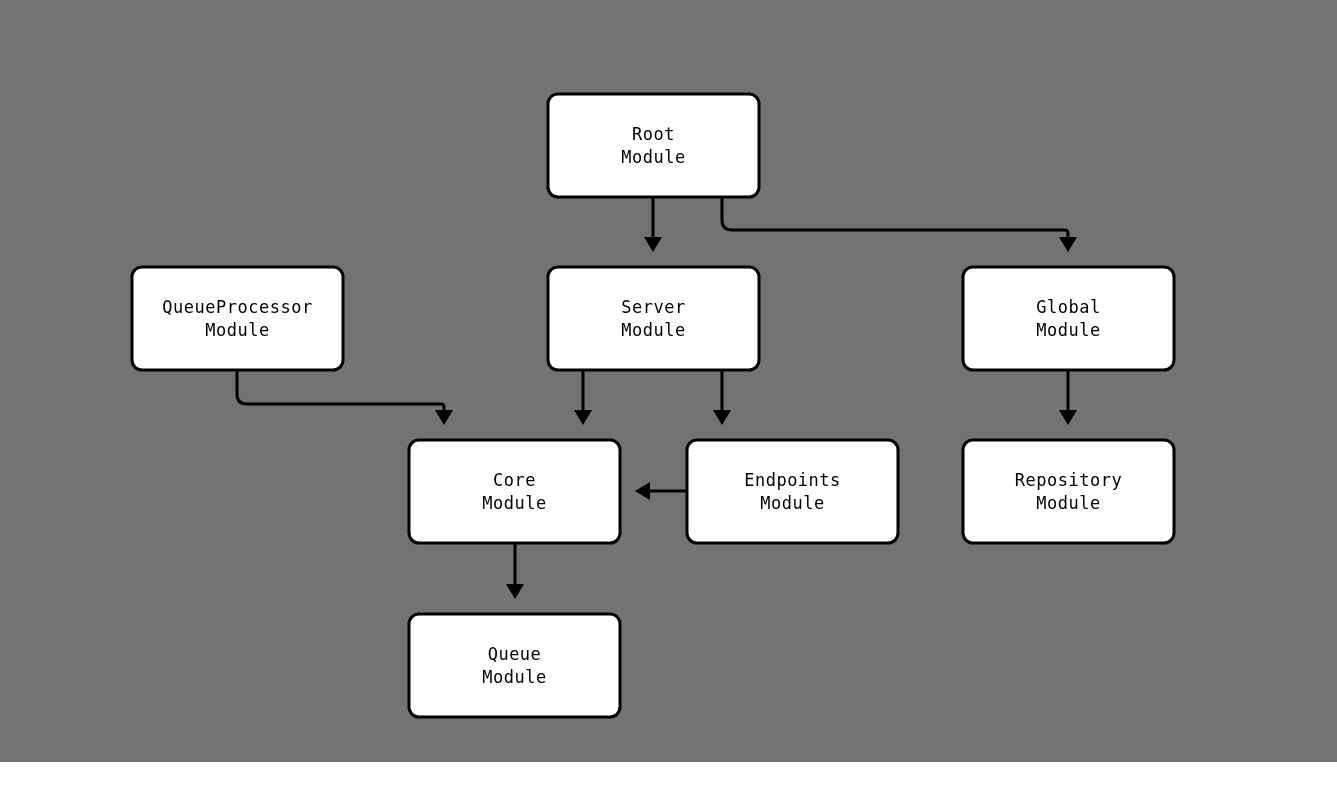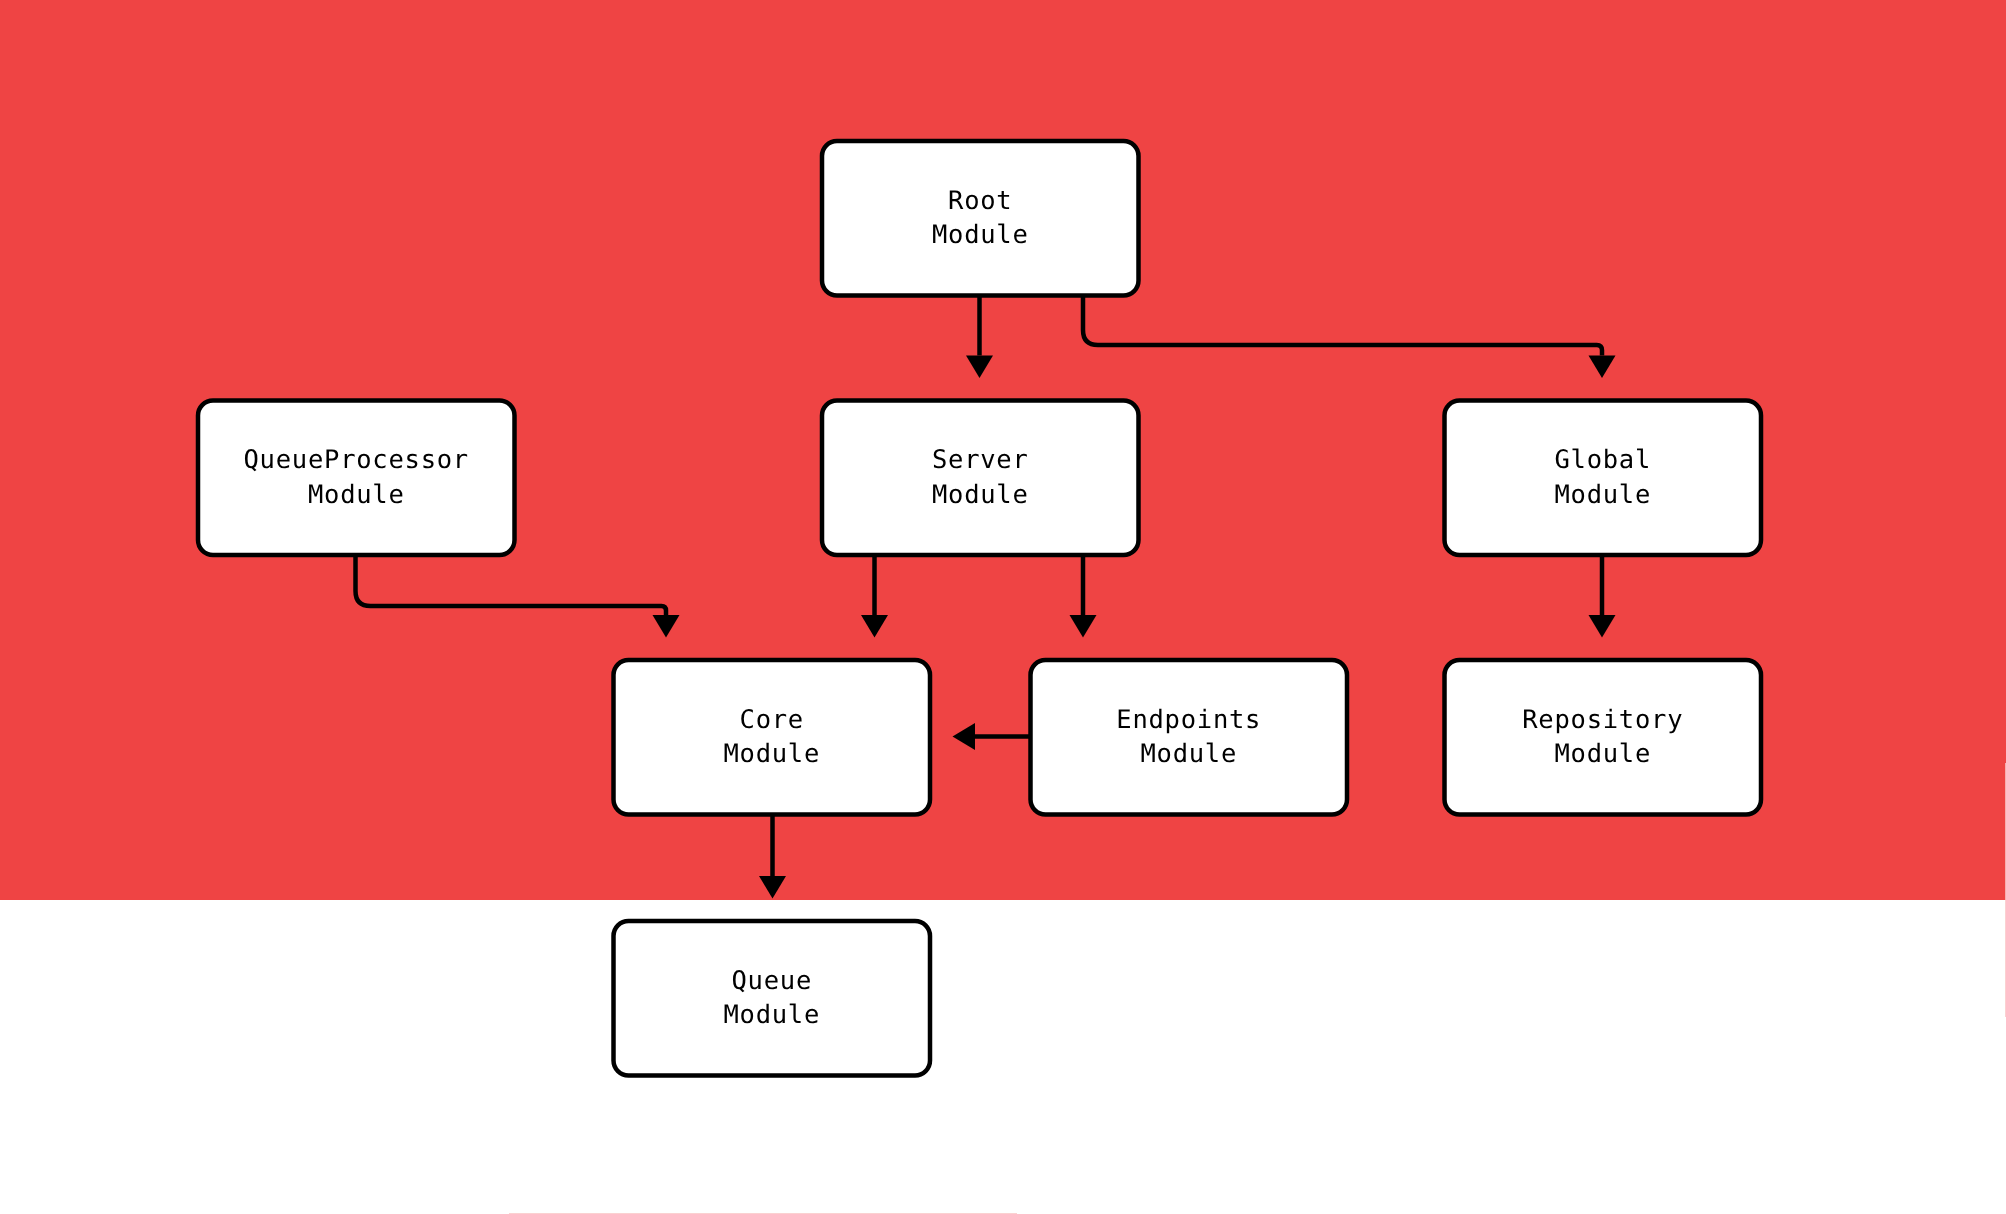--- a/index.html
+++ b/index.html
@@ -10,22 +10,22 @@
   }
   body {
     width: 1337px;
     height: 809px;
     overflow: hidden;
     font-family: "DejaVu Sans Mono", "Liberation Mono", monospace;
   }
   #diagram-root {
     position: relative;
     width: 1337px;
-    height: 600px;
-    background: #ef4444;
+    height: 762px;
+    background: #737373;
   }
   svg#diagram-canvas {
     display: block;
     width: 1337px;
     height: 809px;
   }
   .node-box {
     fill: #ffffff;
     stroke: #000000;
     stroke-width: 3;

